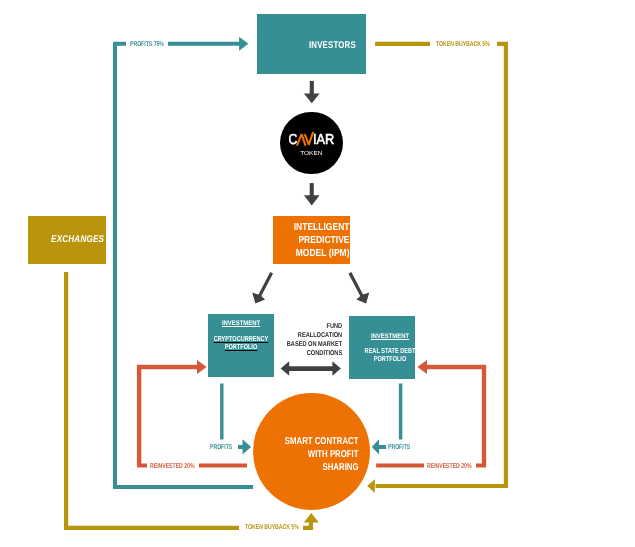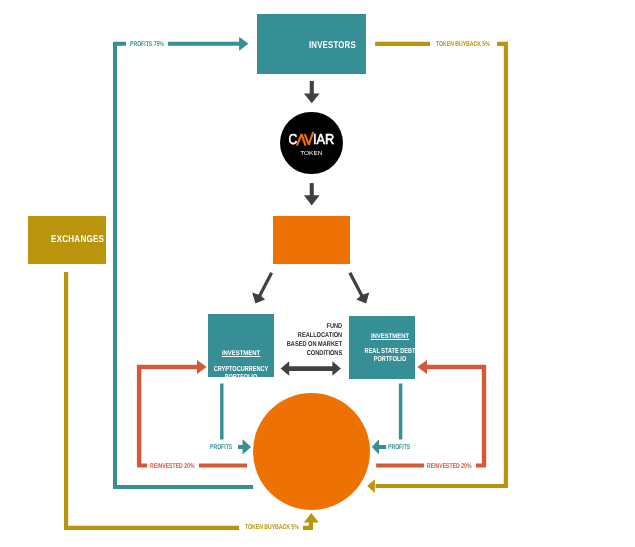--- a/index.html
+++ b/index.html
@@ -21,21 +21,21 @@
   #contract{left:252.9px;top:393.1px;width:117px;height:117.1px;border-radius:50%;background:#ED7203;}
 
   
   .tb{position:absolute;text-align:right;}
   .c{display:block;font-weight:700;white-space:nowrap;transform:scaleX(0.80);}
   .boxlabel{color:#fff;}
 
   #t-investors{left:256px;top:41.3px;width:111px;}
   #t-investors .c{font-size:9.8px;line-height:9.8px;transform:scaleX(0.80);letter-spacing:0.25px;}
 
-  #t-exchanges{left:22px;top:235.2px;width:90px;}
+  #t-exchanges{left:22px;top:235.2px;width:90px;font-style:italic;}
   #t-exchanges .c{font-size:9.8px;line-height:9.8px;transform:scaleX(0.825);letter-spacing:0.25px;}
 
   #t-ipm{left:266px;top:222.4px;width:91px;}
   #t-ipm .c{font-size:10.2px;line-height:12.85px;transform:scaleX(0.835);}
 
   .invtext{position:absolute;text-align:center;}
   .invtext .hd{font-size:6.6px;line-height:6.6px;
                text-decoration:underline;text-underline-offset:0.8px;
                text-decoration-thickness:0.7px;transform:scaleX(0.90);
                margin-bottom:7.0px;}
@@ -138,33 +138,43 @@
   <div class="node" id="contract"></div>
 
   <div class="tb" id="t-investors">
     <div class="c boxlabel">INVESTORS</div>
   </div>
 
   <div class="tb" id="t-exchanges">
     <div class="c boxlabel">EXCHANGES</div>
   </div>
 
+  <div class="tb" id="t-ipm">
+    <div class="c boxlabel">INTELLIGENT</div>
+    <div class="c boxlabel">PREDICTIVE</div>
+    <div class="c boxlabel">MODEL (IPM)</div>
+  </div>
 
-  <div class="invtext" style="left:195px;top:351px;width:92px;">
+  <div class="invtext" style="left:195px;top:321px;width:92px;text-decoration:underline;">
     <div class="c boxlabel hd">INVESTMENT</div>
     <div class="c boxlabel b1">CRYPTOCURRENCY</div>
     <div class="c boxlabel b2">PORTFOLIO</div>
   </div>
 
   <div class="invtext" style="left:344px;top:333.6px;width:92px;">
     <div class="c boxlabel hd">INVESTMENT</div>
     <div class="c boxlabel b1">REAL STATE DEBT</div>
     <div class="c boxlabel b2">PORTFOLIO</div>
   </div>
 
+  <div class="tb" id="t-contract">
+    <div class="c boxlabel">SMART CONTRACT</div>
+    <div class="c boxlabel">WITH PROFIT</div>
+    <div class="c boxlabel">SHARING</div>
+  </div>
 
   <div class="tb" id="t-fund">
     <div class="c">FUND</div>
     <div class="c">REALLOCATION</div>
     <div class="c">BASED ON MARKET</div>
     <div class="c">CONDITIONS</div>
   </div>
 
   <div class="el" style="left:125.5px;top:39.6px;width:42.8px;padding-left:4.4px;font-size:7px;color:#378F96;"><span>PROFITS 75%</span></div>
 

